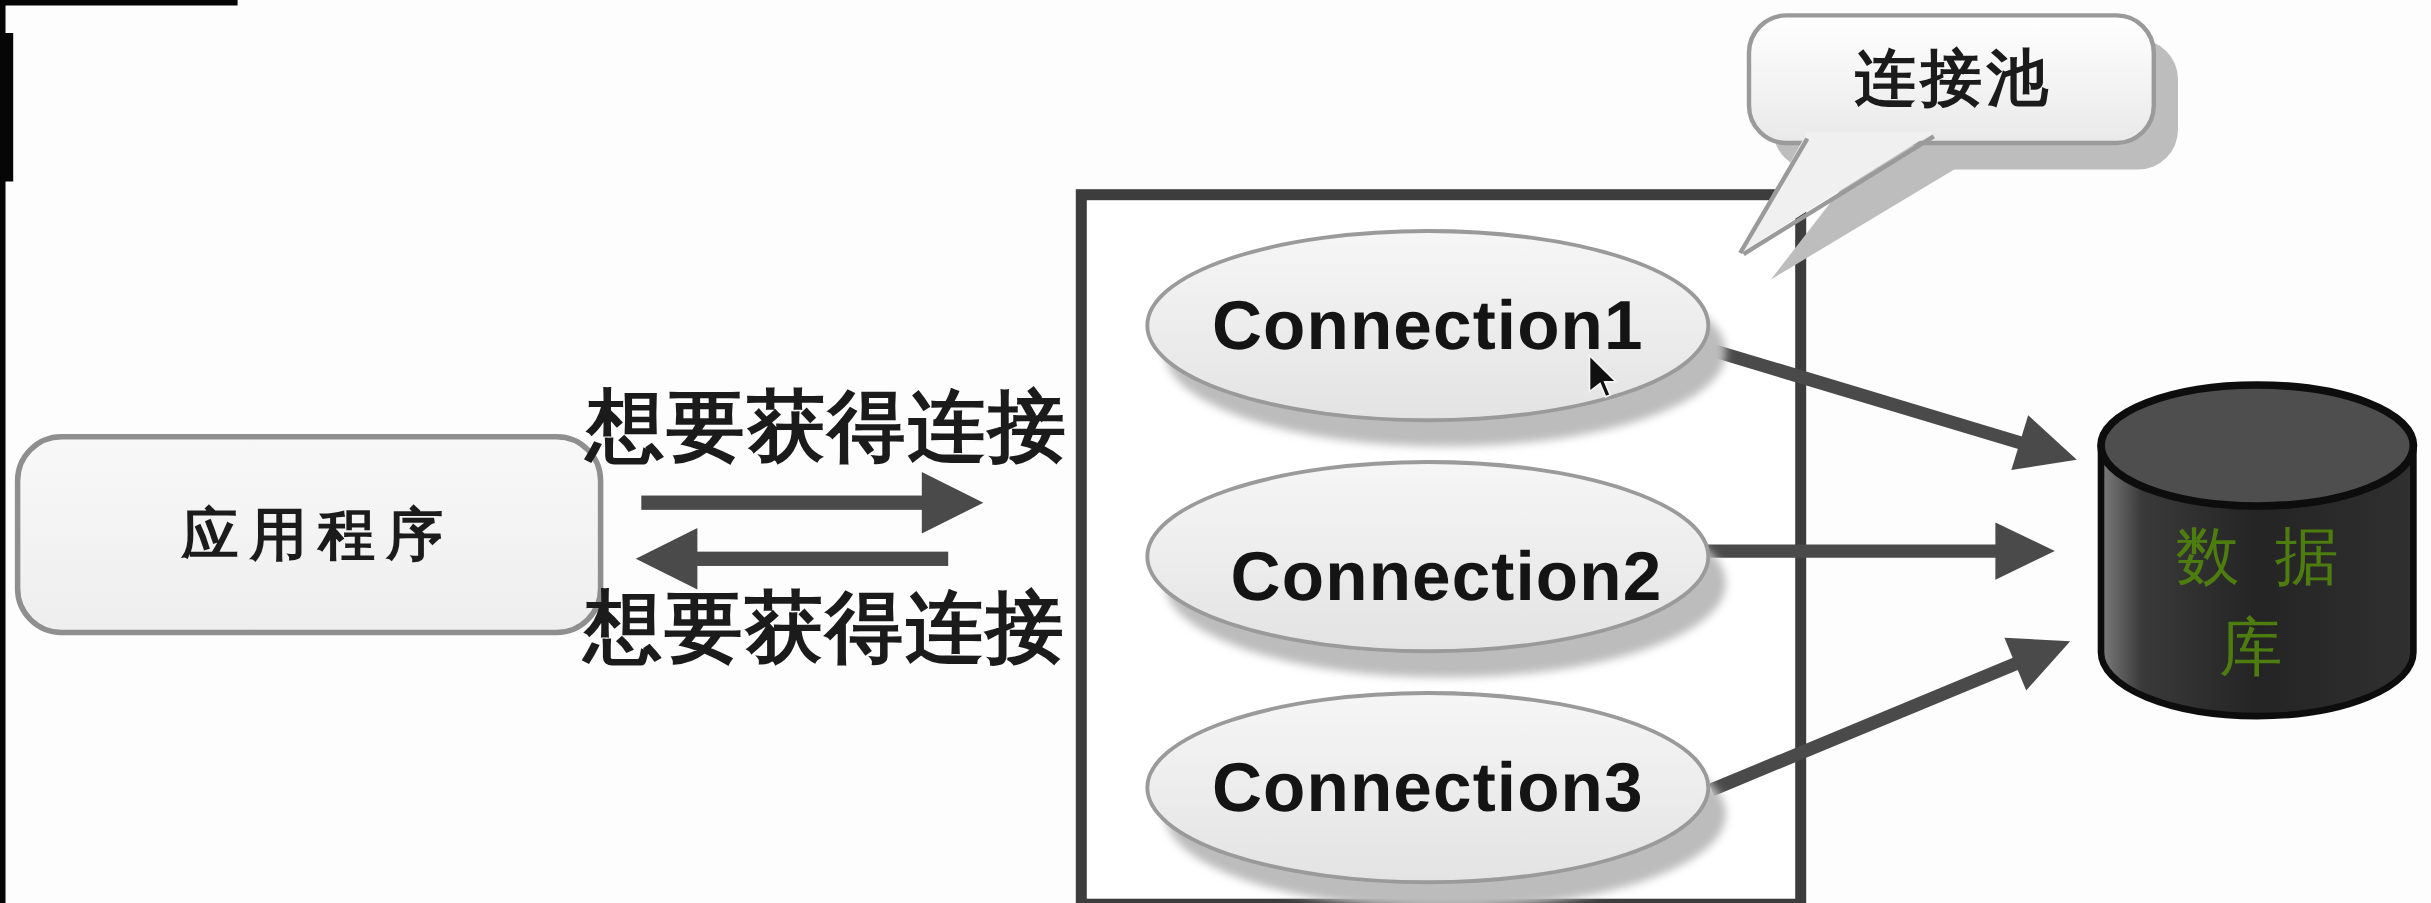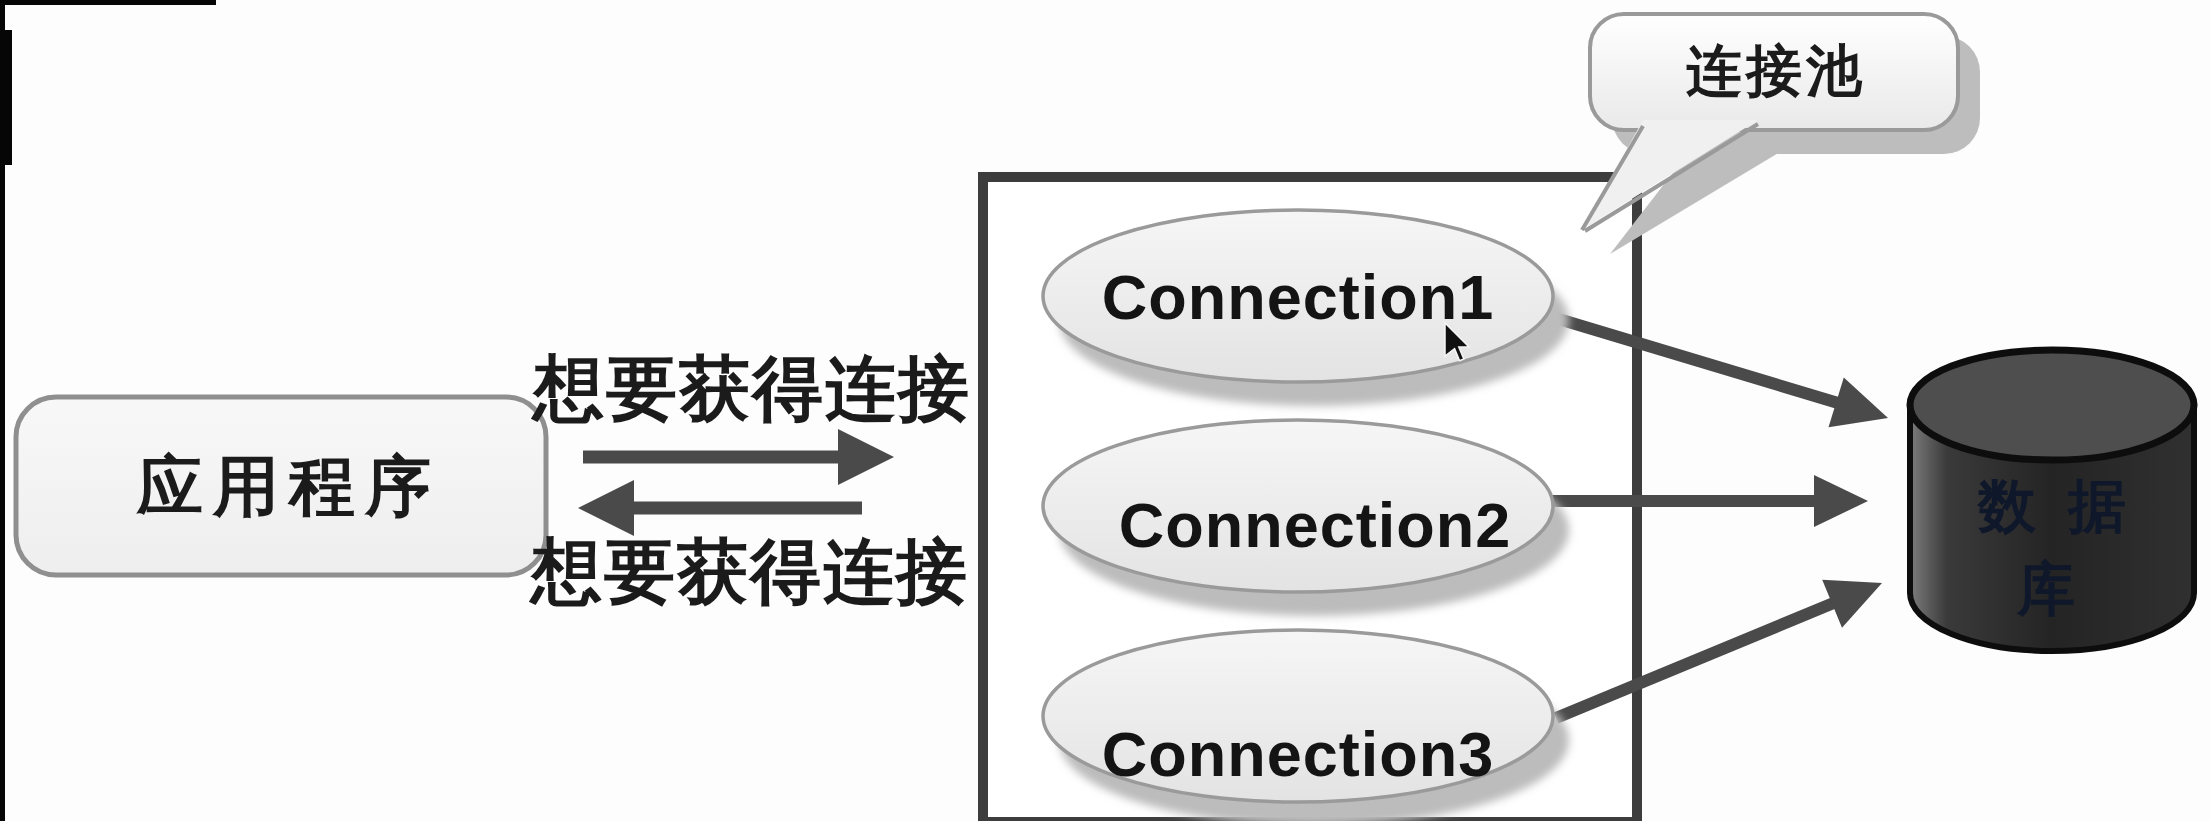--- a/index.html
+++ b/index.html
@@ -7,25 +7,25 @@
     position:relative;width:2210px;height:821px;overflow:hidden;
     background:#fdfdfd;font-family:"Liberation Sans",sans-serif;
   }
   .layer{position:absolute;left:0;top:0;}
   .label{
     position:absolute;transform:translate(-50%,-50%);
     white-space:nowrap;color:#1b1b1b;line-height:1;
     font-family:"Liberation Sans",sans-serif;
     text-align:center;
   }
-  .app-label{font-size:66px;font-weight:600;letter-spacing:10px;font-family:Liberation Serif, serif;}
+  .app-label{font-size:52px;font-weight:600;letter-spacing:10px;}
   .flow-label{font-size:71px;font-weight:700;letter-spacing:2px;}
   .conn-label{font-size:63px;font-weight:700;color:#141414;letter-spacing:1px;}
   .callout-label{font-size:56px;font-weight:700;letter-spacing:4px;}
-  .db-label{font-size:58px;font-weight:700;color:#0f172a;letter-spacing:8px;}
+  .db-label{font-size:58px;font-weight:400;color:#4d7c0f;letter-spacing:8px;}
 </style>
 </head>
 <body>
 
 <div class="canvas">
 
   <svg class="layer" width="2210" height="821" viewBox="0 0 2210 821">
     <defs>
       <linearGradient id="ellipseGrad" x1="0" y1="0" x2="0" y2="1">
         <stop offset="0" stop-color="#f6f6f6"></stop>
@@ -116,21 +116,21 @@
   <div class="label app-label" style="left:289px;top:487px;">应用程序</div>
 
   <div class="label flow-label" style="left:752px;top:388px;">想要获得连接</div>
 
   <div class="label flow-label" style="left:750px;top:571px;">想要获得连接</div>
 
   <div class="label conn-label" style="left:1298px;top:297px;">Connection1</div>
 
   <div class="label conn-label" style="left:1298px;top:525px;margin-left:17px;">Connection2</div>
 
-  <div class="label conn-label" style="left:1298px;top:754px;">Connection3</div>
+  <div class="label conn-label" style="left:1298px;top:717px;">Connection3</div>
 
   <div class="label callout-label" style="left:1776px;top:71px;">连接池</div>
 
   <div class="label db-label" style="left:2056px;top:506px;">数 据</div>
 
   <div class="label db-label" style="left:2050px;top:589px;">库</div>
 
 </div>
 
 </body></html>

